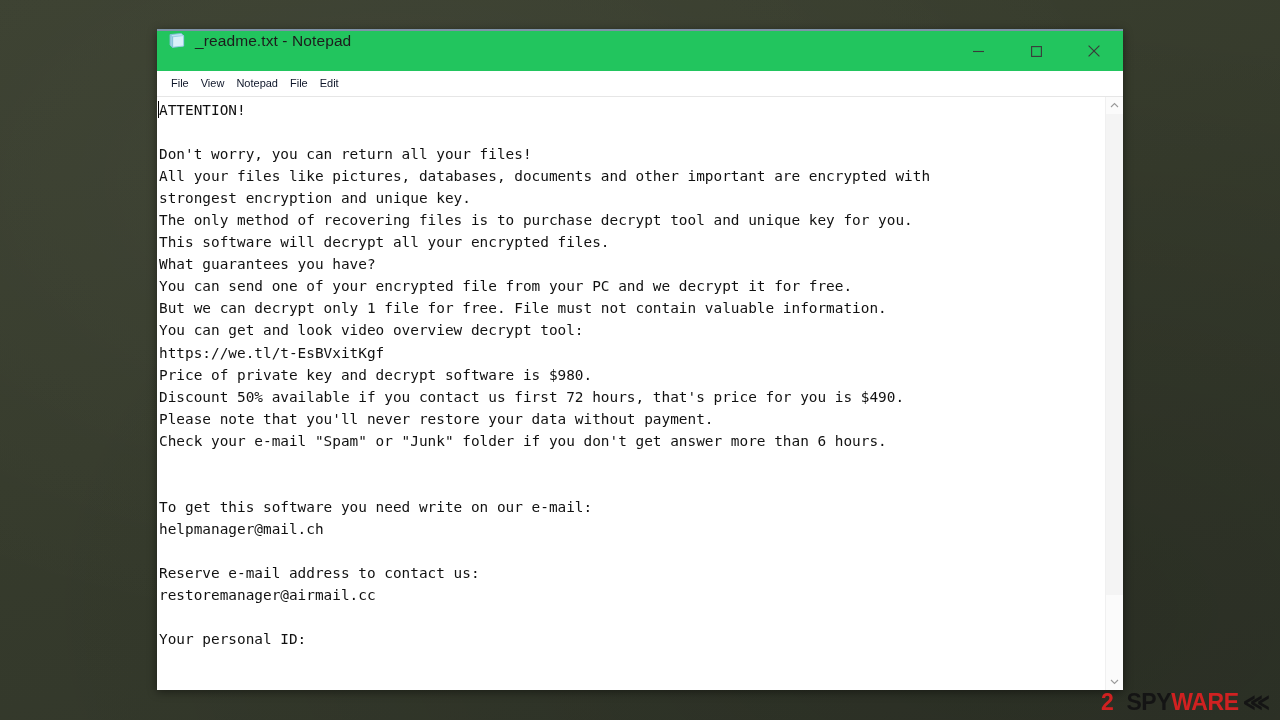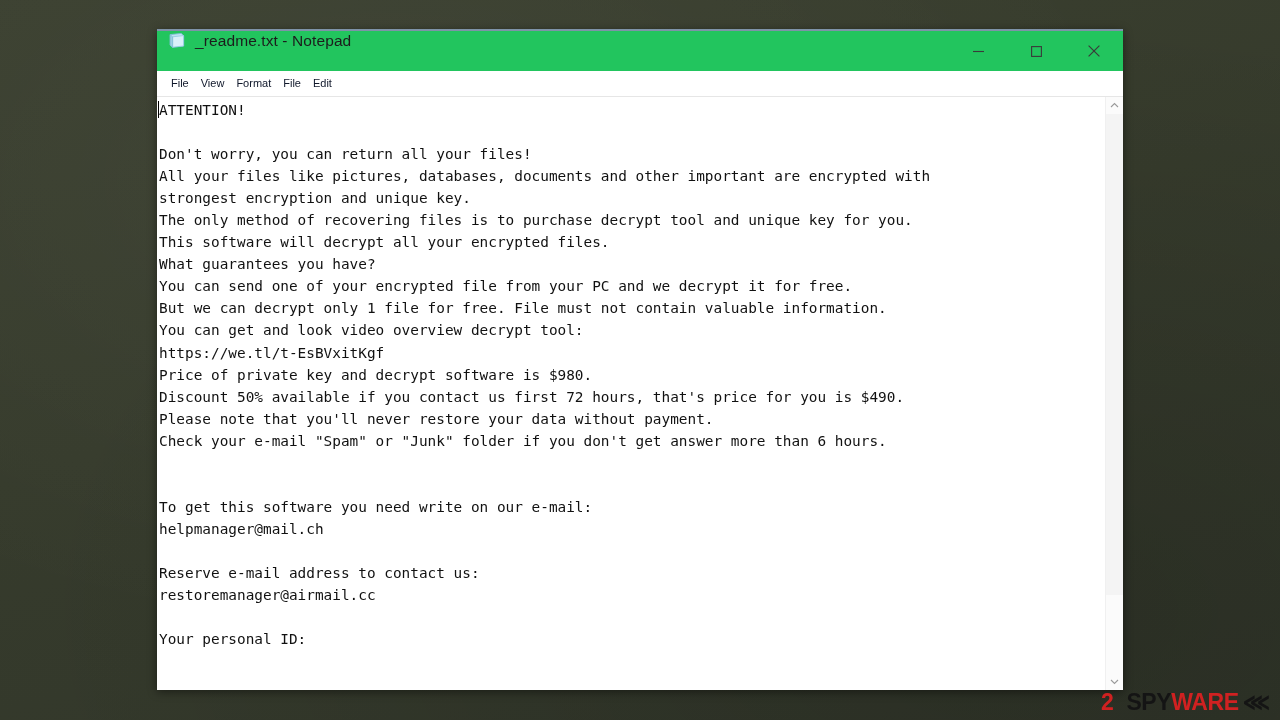--- a/index.html
+++ b/index.html
@@ -247,21 +247,21 @@
           <line x1="1.6" y1="1.6" x2="12.4" y2="12.4" stroke="#3a3a3a" stroke-width="1.15"></line>
           <line x1="12.4" y1="1.6" x2="1.6" y2="12.4" stroke="#3a3a3a" stroke-width="1.15"></line>
         </svg>
       </button>
     </div>
   </div>
 
   <div id="menu-bar">
     <span class="menu-item">File</span>
     <span class="menu-item">View</span>
-    <span class="menu-item">Format</span>
+    <span class="menu-item">Notepad</span>
     <span class="menu-item">File</span>
     <span class="menu-item">Edit</span>
   </div>
 
   <div id="menu-separator"></div>
 
   <div id="editor-area">
     <div id="text-surface">
       <div id="caret"></div>
       <div id="text-content">ATTENTION!

